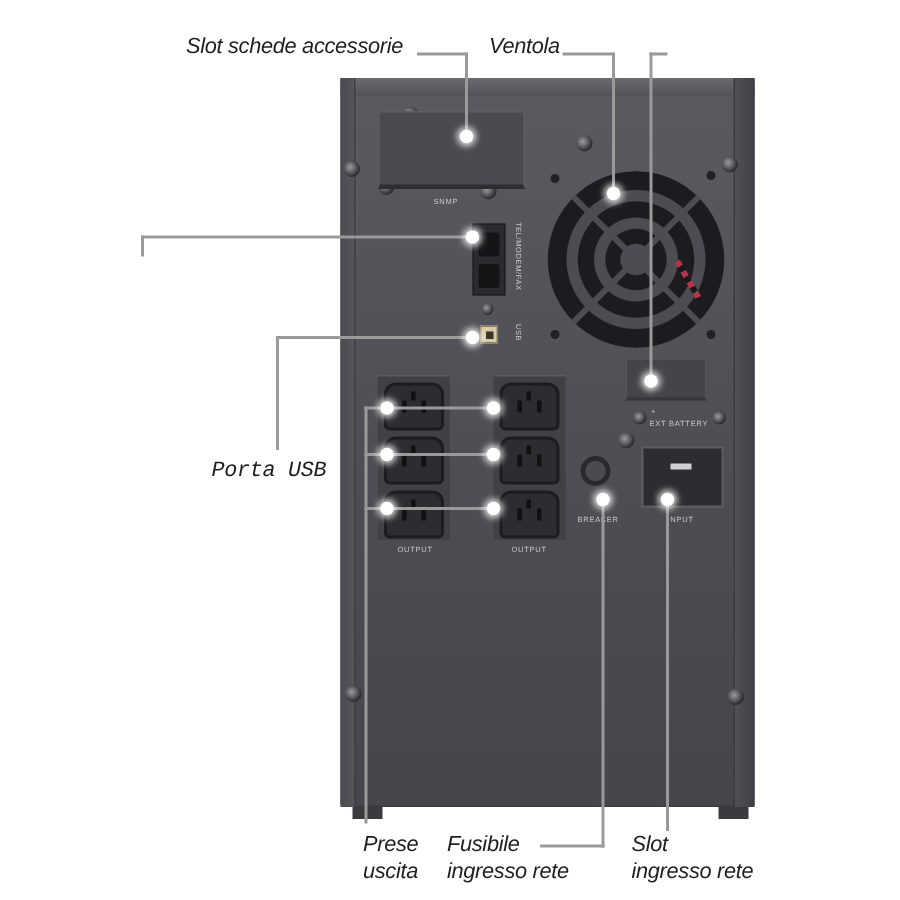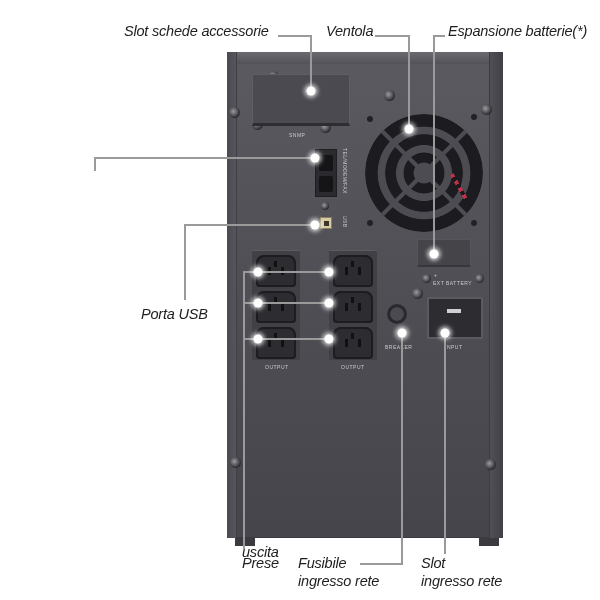--- a/index.html
+++ b/index.html
@@ -188,26 +188,25 @@
 
   <div class="line" style="left:401px;top:334px;width:2px;height:231px;"></div>
   <div class="line" style="left:360px;top:563px;width:43px;height:2px;"></div>
   <div class="dot" style="left:402px;top:333px;"></div>
 
   <div class="line" style="left:444px;top:334px;width:2px;height:220px;"></div>
   <div class="dot" style="left:445px;top:333px;"></div>
 
   <div class="label" style="left:124px;top:23px;">Slot schede accessorie</div>
   <div class="label" style="left:326px;top:23px;">Ventola</div>
-  <div class="label" style="left:448px;top:23px;">Espansione batterie(*)</div>
-
-
-  <div class="label" style="left:141px;top:306px;">Porta USB</div>
+
+
+  <div class="label" style="left:141px;top:306px;font-family:Liberation Mono, monospace;">Porta USB</div>
 
   <div class="label" style="left:242px;top:555px;">Prese</div>
-  <div class="label" style="left:242px;top:544px;text-align:center;">uscita</div>
+  <div class="label" style="left:242px;top:573px;text-align:center;">uscita</div>
 
   <div class="label" style="left:298px;top:555px;">Fusibile</div>
   <div class="label" style="left:298px;top:573px;">ingresso rete</div>
 
   <div class="label" style="left:421px;top:555px;">Slot</div>
   <div class="label" style="left:421px;top:573px;">ingresso rete</div>
 </div>
 
 </body></html>

